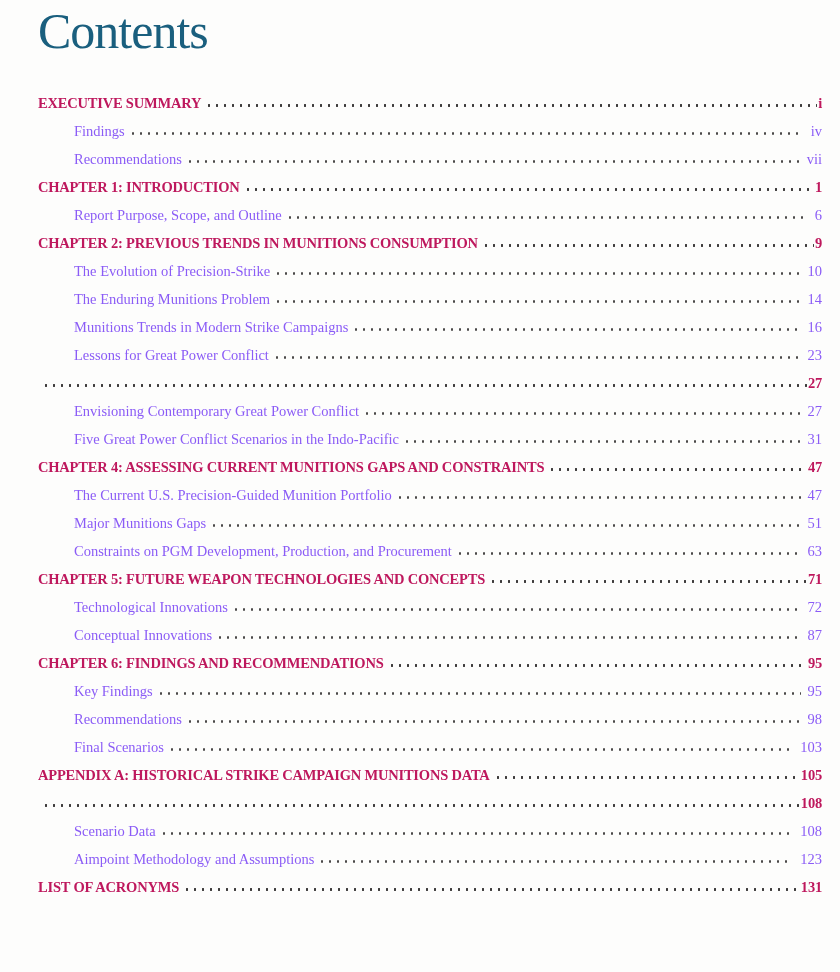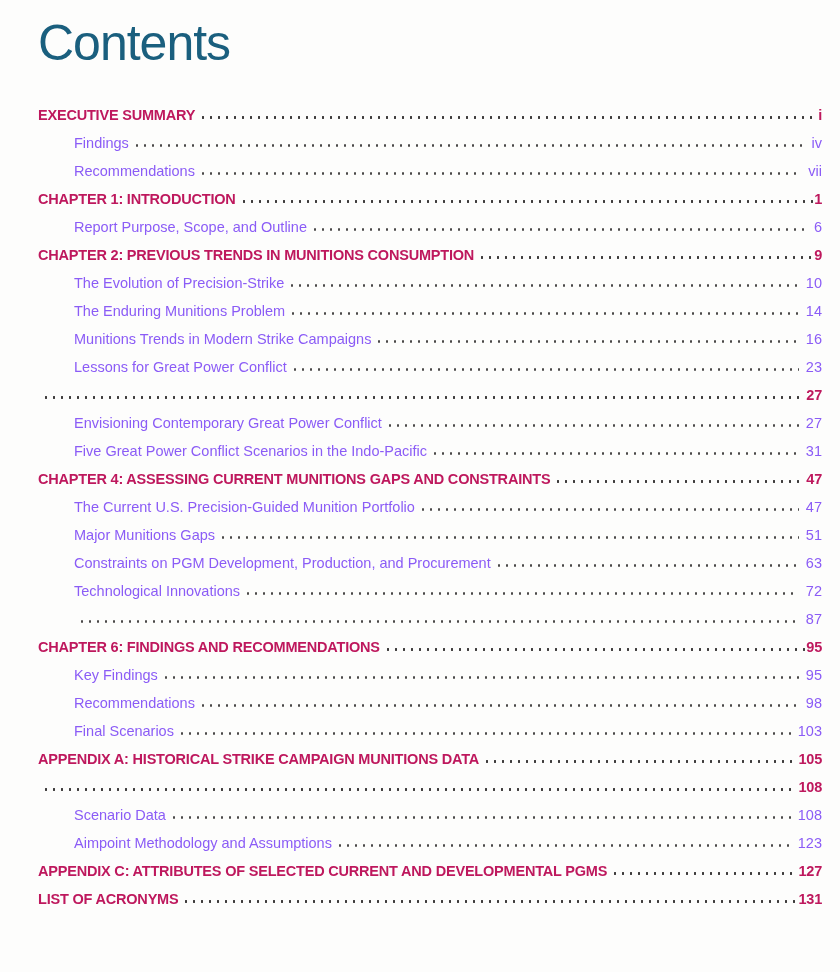--- a/index.html
+++ b/index.html
@@ -7,21 +7,22 @@
     width: 840px;
     height: 972px;
     background: #fdfdfc;
     font-family: "Liberation Sans", sans-serif;
     color: #2b2a2a;
     overflow: hidden;
   }
   .page {
     width: 840px;
     height: 740px;
-    padding: 16px 18px 8px 38px;
+    padding: 4px 18px 8px 38px;
+    font-family: Liberation Serif, serif;
   }
   .doc-title {
     font-size: 50px;
     font-weight: 400;
     letter-spacing: -1px;
     color: #1a5f7e;
     line-height: 1.1;
     margin-bottom: 30px;
   }
   .toc-list {
@@ -151,26 +152,32 @@
       <div class="toc-row indent">
         <span class="toc-label">Major Munitions Gaps</span>
         <span class="toc-dots"></span>
         <span class="toc-page">51</span>
       </div>
       <div class="toc-row indent">
         <span class="toc-label">Constraints on PGM Development, Production, and Procurement</span>
         <span class="toc-dots"></span>
         <span class="toc-page">63</span>
       </div>
+      <div class="toc-row bold">
+        <span class="toc-label">CHAPTER 5: FUTURE WEAPON TECHNOLOGIES AND CONCEPTS</span>
+        <span class="toc-dots"></span>
+        <span class="toc-page">71</span>
+      </div>
       <div class="toc-row indent">
         <span class="toc-label">Technological Innovations</span>
         <span class="toc-dots"></span>
         <span class="toc-page">72</span>
       </div>
       <div class="toc-row indent">
+        <span class="toc-label">Conceptual Innovations</span>
         <span class="toc-dots"></span>
         <span class="toc-page">87</span>
       </div>
       <div class="toc-row bold">
         <span class="toc-label">CHAPTER 6: FINDINGS AND RECOMMENDATIONS</span>
         <span class="toc-dots"></span>
         <span class="toc-page">95</span>
       </div>
       <div class="toc-row indent">
         <span class="toc-label">Key Findings</span>
@@ -198,25 +205,20 @@
       </div>
       <div class="toc-row indent">
         <span class="toc-label">Scenario Data</span>
         <span class="toc-dots"></span>
         <span class="toc-page">108</span>
       </div>
       <div class="toc-row indent">
         <span class="toc-label">Aimpoint Methodology and Assumptions</span>
         <span class="toc-dots"></span>
         <span class="toc-page">123</span>
-      </div>
-      <div class="toc-row bold">
-        <span class="toc-label">APPENDIX C: ATTRIBUTES OF SELECTED CURRENT AND DEVELOPMENTAL PGMS</span>
-        <span class="toc-dots"></span>
-        <span class="toc-page">127</span>
       </div>
       <div class="toc-row bold">
         <span class="toc-label">LIST OF ACRONYMS</span>
         <span class="toc-dots"></span>
         <span class="toc-page">131</span>
       </div>
     </div>
 </div>
 
 </body></html>

